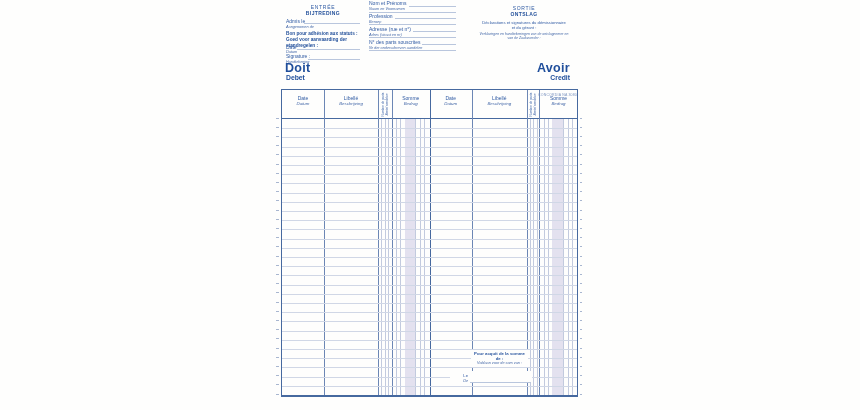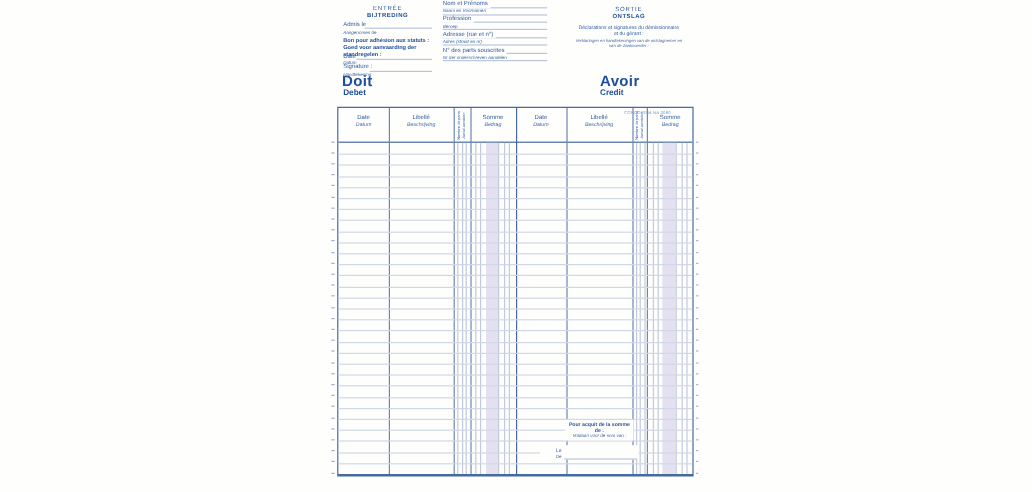--- a/index.html
+++ b/index.html
@@ -1,21 +1,21 @@
 <!DOCTYPE html>
 <html><head>
 <meta charset="utf-8">
 <style>
   html,body{margin:0;padding:0;}
   body{width:860px;height:410px;background:#ffffff;overflow:hidden;
        font-family:"Liberation Sans", sans-serif;color:#2f5aa3;}
   #page{position:absolute;left:0;top:0;width:860px;height:410px;background:#fefefd;}
   .abs{position:absolute;}
   .c{text-align:center;}
-  .r{}
+  .r{text-align:right;}
   .fr5{font-size:5px;line-height:5.5px;color:#2f5aa3;}
   .nl38{font-size:3.8px;line-height:4.2px;font-style:italic;color:#4468a8;}
   .bold47{font-size:4.7px;line-height:5.6px;font-weight:bold;color:#24519b;}
   .htitle{font-size:5px;letter-spacing:0.7px;color:#2f5aa3;}
   .htitle-nl{font-size:5px;letter-spacing:0.4px;font-weight:bold;color:#24519b;}
   .big{font-size:12.5px;font-weight:bold;color:#1f4e9b;letter-spacing:0.3px;}
   .bigsub{font-size:6.8px;font-weight:bold;color:#1f4e9b;}
   .rule{position:absolute;border-bottom:0.7px solid #b9c6dd;height:0;}
   
   .fgroup{position:absolute;left:369px;width:87px;}

